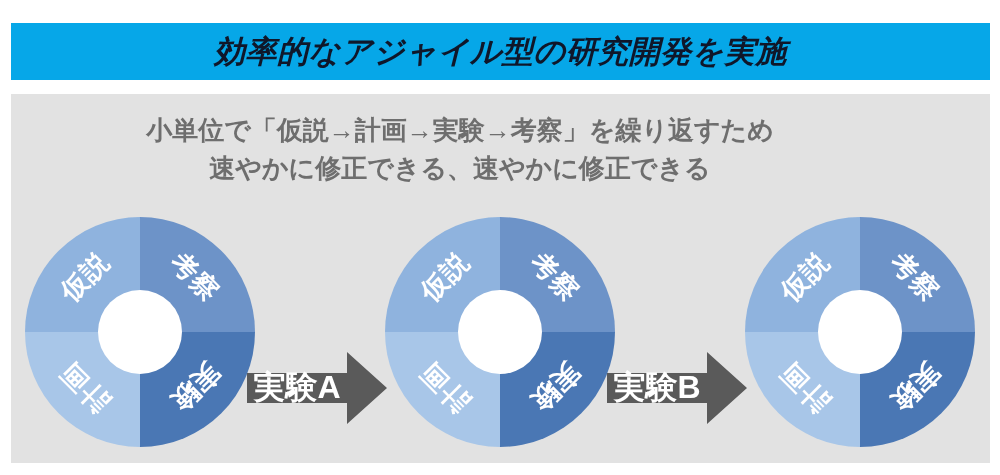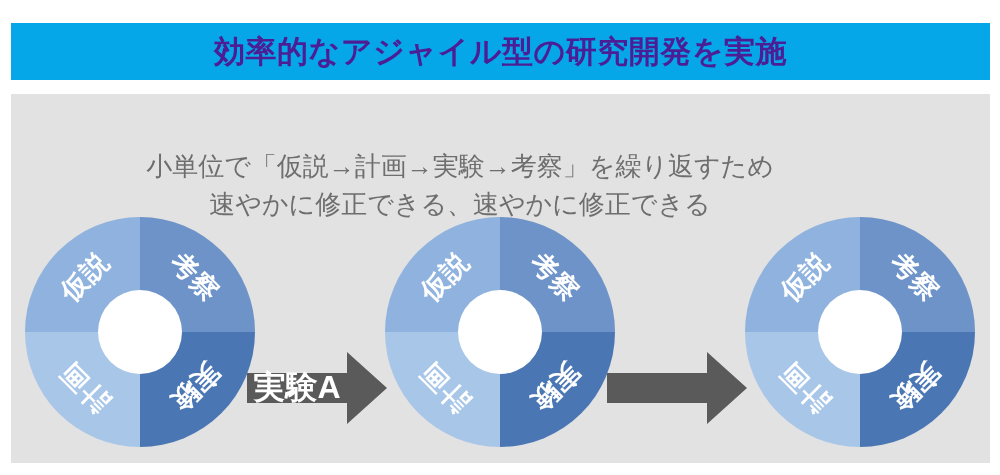--- a/index.html
+++ b/index.html
@@ -31,26 +31,27 @@
     top: 23px;
     width: 979px;
     height: 57px;
     background: #06a7e8;
     display: flex;
     align-items: center;
     justify-content: center;
     box-sizing: border-box;
   }
   .title-text {
-    color: #4c1d95;
+    color: #0f172a;
     font-size: 31px;
     font-weight: bold;
     letter-spacing: 0.5px;
     line-height: 1;
     white-space: nowrap;
+    font-style: italic;
   }
 
   
   .body-panel {
     position: absolute;
     left: 11px;
     top: 94px;
     width: 979px;
     height: 369px;
     background: #e2e2e2;
@@ -59,23 +60,22 @@
 
   
   .subtitle {
     position: absolute;
     left: 0;
     top: 18px;
     width: 898px;
     text-align: center;
     color: #6e6e6e;
     font-size: 26px;
-    font-weight: normal;
+    font-weight: bold;
     line-height: 1.45;
-    margin-top: 36px;
   }
   .subtitle .line {
     display: block;
     white-space: nowrap;
   }
 
   
   .cycle {
     position: absolute;
     width: 230px;
@@ -172,20 +172,23 @@
         <text class="quad-label" x="115" y="115" text-anchor="middle" dominant-baseline="central" transform="rotate(-135 115 115) translate(0 -78)">計画</text>
         <text class="quad-label" x="115" y="115" text-anchor="middle" dominant-baseline="central" transform="rotate(-45 115 115) translate(0 -78)">仮説</text>
         <text class="quad-label" x="115" y="115" text-anchor="middle" dominant-baseline="central" transform="rotate(45 115 115) translate(0 -78)">考察</text>
       </svg>
     </div>
 
     <div class="arrow" style="left:590px; top:256px;">
       <svg viewBox="0 0 148 76" xmlns="http://www.w3.org/2000/svg" aria-hidden="true">
         <path d="M6 23 L106 23 L106 2 L146 38 L106 74 L106 53 L6 53 Z" fill="#5a5a5a"></path>
       </svg>
+      <div class="arrow-label">
+        <span>実験B</span>
+      </div>
     </div>
 
     <div class="cycle" style="left:734px; top:123px;">
       <svg viewBox="0 0 230 230" xmlns="http://www.w3.org/2000/svg" aria-hidden="true">
         <path d="M115 115 L115 0 A115 115 0 0 1 230 115 Z" fill="#6d93c8"></path>
         <path d="M115 115 L230 115 A115 115 0 0 1 115 230 Z" fill="#4a77b4"></path>
         <path d="M115 115 L115 230 A115 115 0 0 1 0 115 Z" fill="#a8c6e8"></path>
         <path d="M115 115 L0 115 A115 115 0 0 1 115 0 Z" fill="#8fb3de"></path>
         <circle cx="115" cy="115" r="42" fill="#ffffff"></circle>
         <text class="quad-label" x="115" y="115" text-anchor="middle" dominant-baseline="central" transform="rotate(135 115 115) translate(0 -78)">実験</text>

